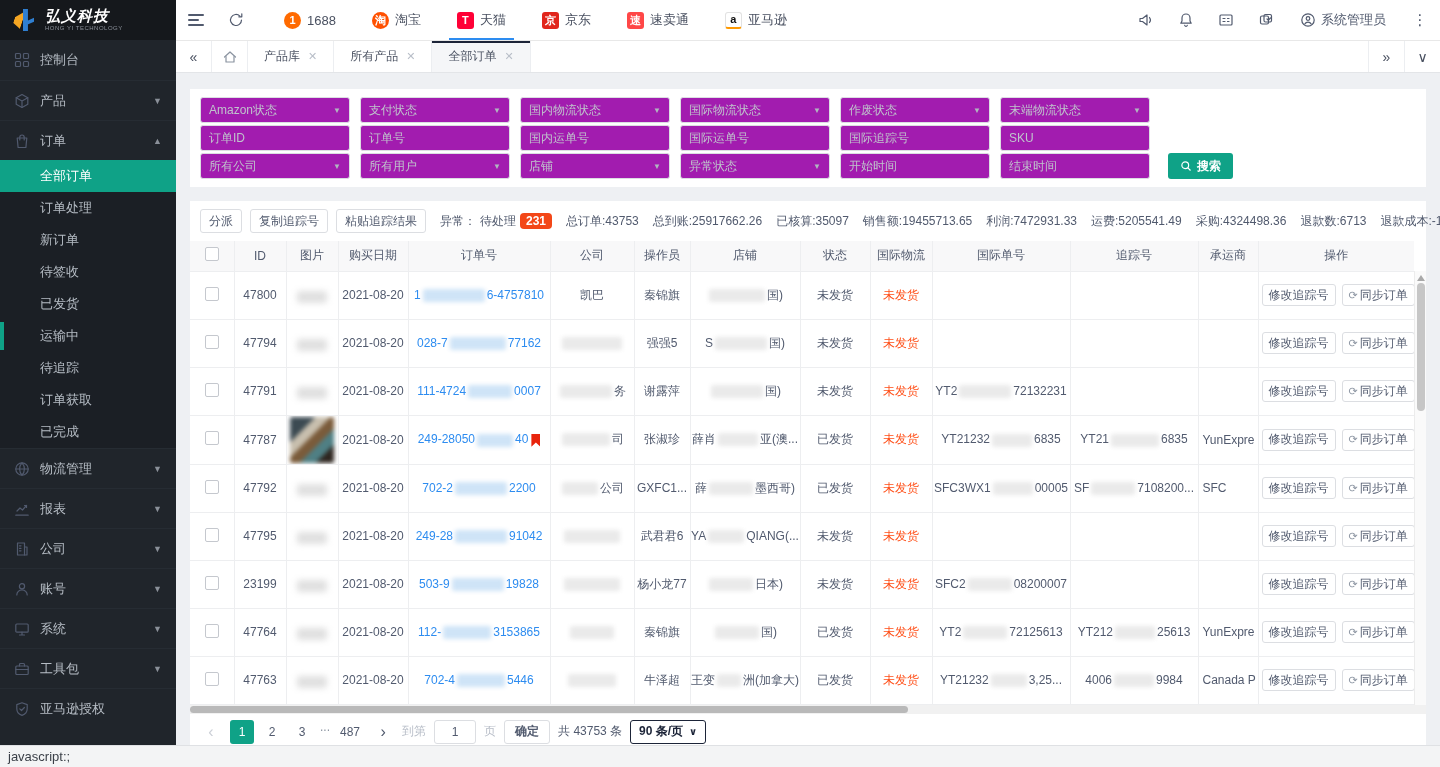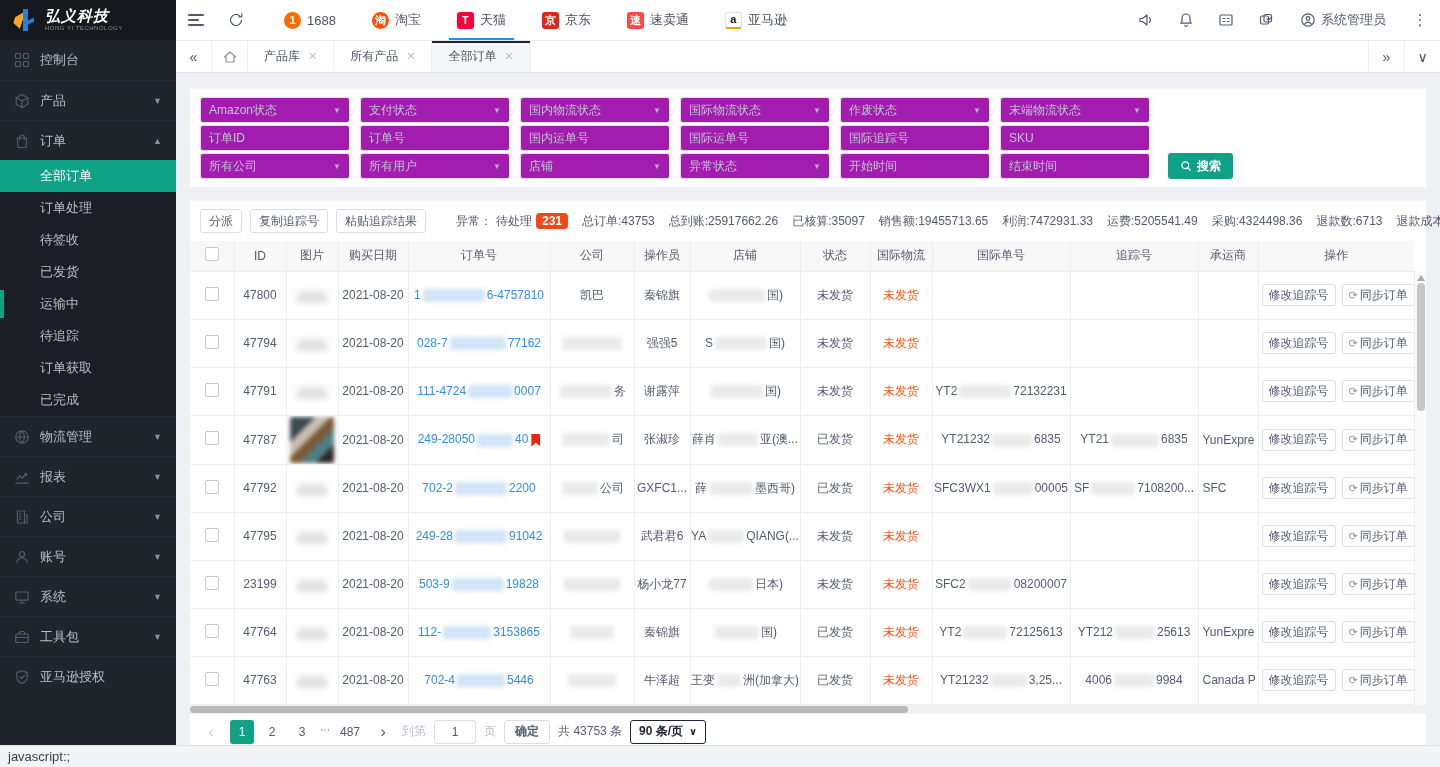--- a/index.html
+++ b/index.html
@@ -62,21 +62,21 @@
   .field { width:150px; height:26px; border:1px solid #dcdee2; border-radius:3px; background:#a21caf; display:flex; align-items:center; padding:0 8px; color:#bfc4cc; font-size:12px; cursor:pointer; }
   .field .ph { flex:1; white-space:nowrap; overflow:hidden; }
   .field .caret { color:#b0b6bf; }
   #search-btn { height:26px; padding:0 12px; margin-left:8px; background:#0fa287; color:#fff; border:none; border-radius:3px; font-size:12px; display:flex; align-items:center; gap:5px; cursor:pointer; font-weight:bold; }
   #search-btn svg { width:12px; height:12px; fill:none; stroke:#fff; stroke-width:1.6; }
 
   
   #table-panel { background:#fff; margin-top:14px; position:relative; }
   #toolbar { display:flex; align-items:center; padding:8px 10px; gap:8px; flex-wrap:nowrap; white-space:nowrap; }
   .tb-btn { height:24px; padding:0 8px; background:#fff; border:1px solid #dcdee2; border-radius:3px; font-size:12px; color:#515a6e; cursor:pointer; }
-  #exception { display:flex; align-items:center; gap:4px; margin-left:22px; }
+  #exception { display:flex; align-items:center; gap:4px; margin-left:6px; }
   .badge { background:#f34718; color:#fff; border-radius:4px; padding:1px 6px; font-size:12px; font-weight:bold; }
   #stats { display:flex; gap:14px; margin-left:6px; color:#515a6e; }
 
   #table-wrap { position:relative; }
   table { border-collapse:collapse; table-layout:fixed; width:1224px; }
   th, td { border:1px solid #edeef0; border-left:none; font-weight:normal; text-align:center; overflow:hidden; white-space:nowrap; }
   th { background:#f8f8f9; height:30px; color:#515a6e; font-size:12px; border-top:none; }
   td { height:48px; font-size:12px; color:#515a6e; }
   tr td:last-child, tr th:last-child { border-right:none; }
   .chk { width:14px; height:14px; border:1px solid #c5c8ce; border-radius:2px; background:#fff; display:inline-block; cursor:pointer; }
@@ -156,20 +156,23 @@
             </svg>
           </span>
           <span class="lbl">订单</span>
           <span class="caret">▲</span>
         </div>
         <div class="side-sub active">
           <span>全部订单</span>
         </div>
         <div class="side-sub">
           <span>订单处理</span>
+        </div>
+        <div class="side-sub">
+          <span>新订单</span>
         </div>
         <div class="side-sub">
           <span>待签收</span>
         </div>
         <div class="side-sub">
           <span>已发货</span>
         </div>
         <div class="side-sub indicator">
           <span>运输中</span>
         </div>

